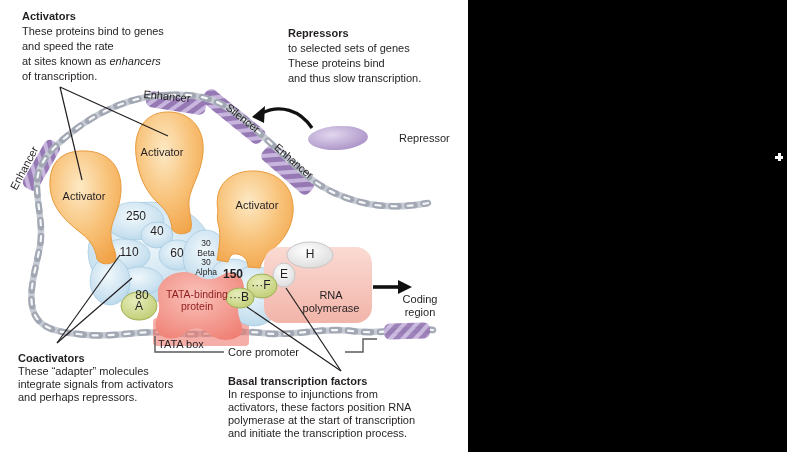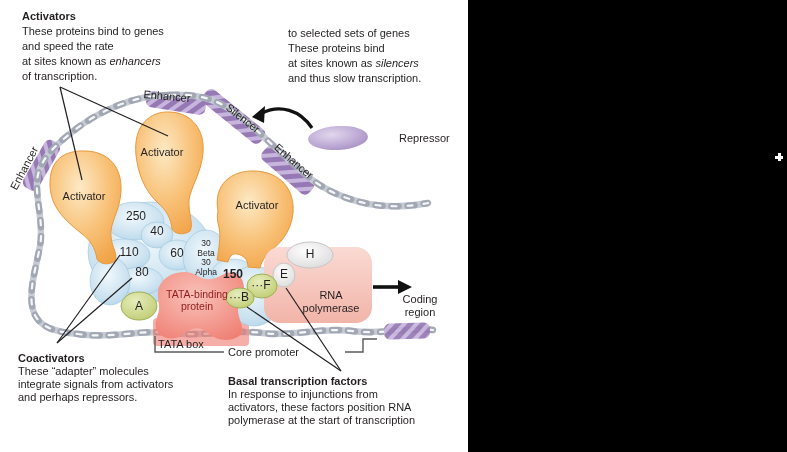--- a/index.html
+++ b/index.html
@@ -174,59 +174,60 @@
 
   <div class="note" style="left:22px;top:9px;">
     <div class="note-title">Activators</div>
     <div>These proteins bind to genes</div>
     <div>and speed the rate</div>
     <div><span>at sites known as </span><span class="it">enhancers</span></div>
     <div>of transcription.</div>
   </div>
 
   <div class="note" style="left:288px;top:26px;">
+    <div class="note-title">Repressors</div>
     <div>to selected sets of genes</div>
     <div>These proteins bind</div>
-    <div><span>at sites known as </span><span class="it">silencers</span></div>
     <div>and thus slow transcription.</div>
   </div>
 
   <div class="note tight" style="left:18px;top:352px;">
     <div class="note-title">Coactivators</div>
     <div>These “adapter” molecules</div>
     <div>integrate signals from activators</div>
     <div>and perhaps repressors.</div>
   </div>
 
   <div class="note tight" style="left:228px;top:375px;">
     <div class="note-title">Basal transcription factors</div>
     <div>In response to injunctions from</div>
     <div>activators, these factors position RNA</div>
     <div>polymerase at the start of transcription</div>
+    <div>and initiate the transcription process.</div>
   </div>
 
   <div class="lbl" style="left:24px;top:168px;transform:translate(-50%,-50%) rotate(-62deg);">Enhancer</div>
   <div class="lbl" style="left:167px;top:96px;transform:translate(-50%,-50%) rotate(5deg);">Enhancer</div>
   <div class="lbl" style="left:243px;top:118px;transform:translate(-50%,-50%) rotate(38deg);">Silencer</div>
   <div class="lbl" style="left:294px;top:161px;transform:translate(-50%,-50%) rotate(41deg);">Enhancer</div>
 
   <div class="lbl" style="left:84px;top:196px;">Activator</div>
   <div class="lbl" style="left:162px;top:152px;">Activator</div>
   <div class="lbl" style="left:257px;top:205px;">Activator</div>
   <div class="lbl" style="left:399px;top:138px;transform:translate(0,-50%);">Repressor</div>
   <div class="ctr tbp" style="left:197px;top:300px;">TATA-binding
 protein</div>
   <div class="ctr big2" style="left:331px;top:286px;margin-top:16px;">RNA
 polymerase</div>
 
   <div class="num" style="left:136px;top:216px;">250</div>
   <div class="num" style="left:157px;top:231px;">40</div>
   <div class="num" style="left:129px;top:252px;">110</div>
   <div class="num" style="left:177px;top:253px;">60</div>
-  <div class="num" style="left:142px;top:272px;">80</div>
+  <div class="num" style="left:142px;top:295px;">80</div>
   <div class="num" style="left:233px;top:274px;font-weight:bold;">150</div>
   <div class="ctr sub" style="left:206px;top:258px;">30
 Beta
 30
 Alpha</div>
   <div class="factor" style="left:139px;top:306px;">A</div>
   <div class="factor" style="left:239px;top:297px;">···B</div>
   <div class="factor" style="left:261px;top:285px;">···F</div>
   <div class="factor" style="left:284px;top:274px;">E</div>
   <div class="factor" style="left:310px;top:254px;">H</div>

